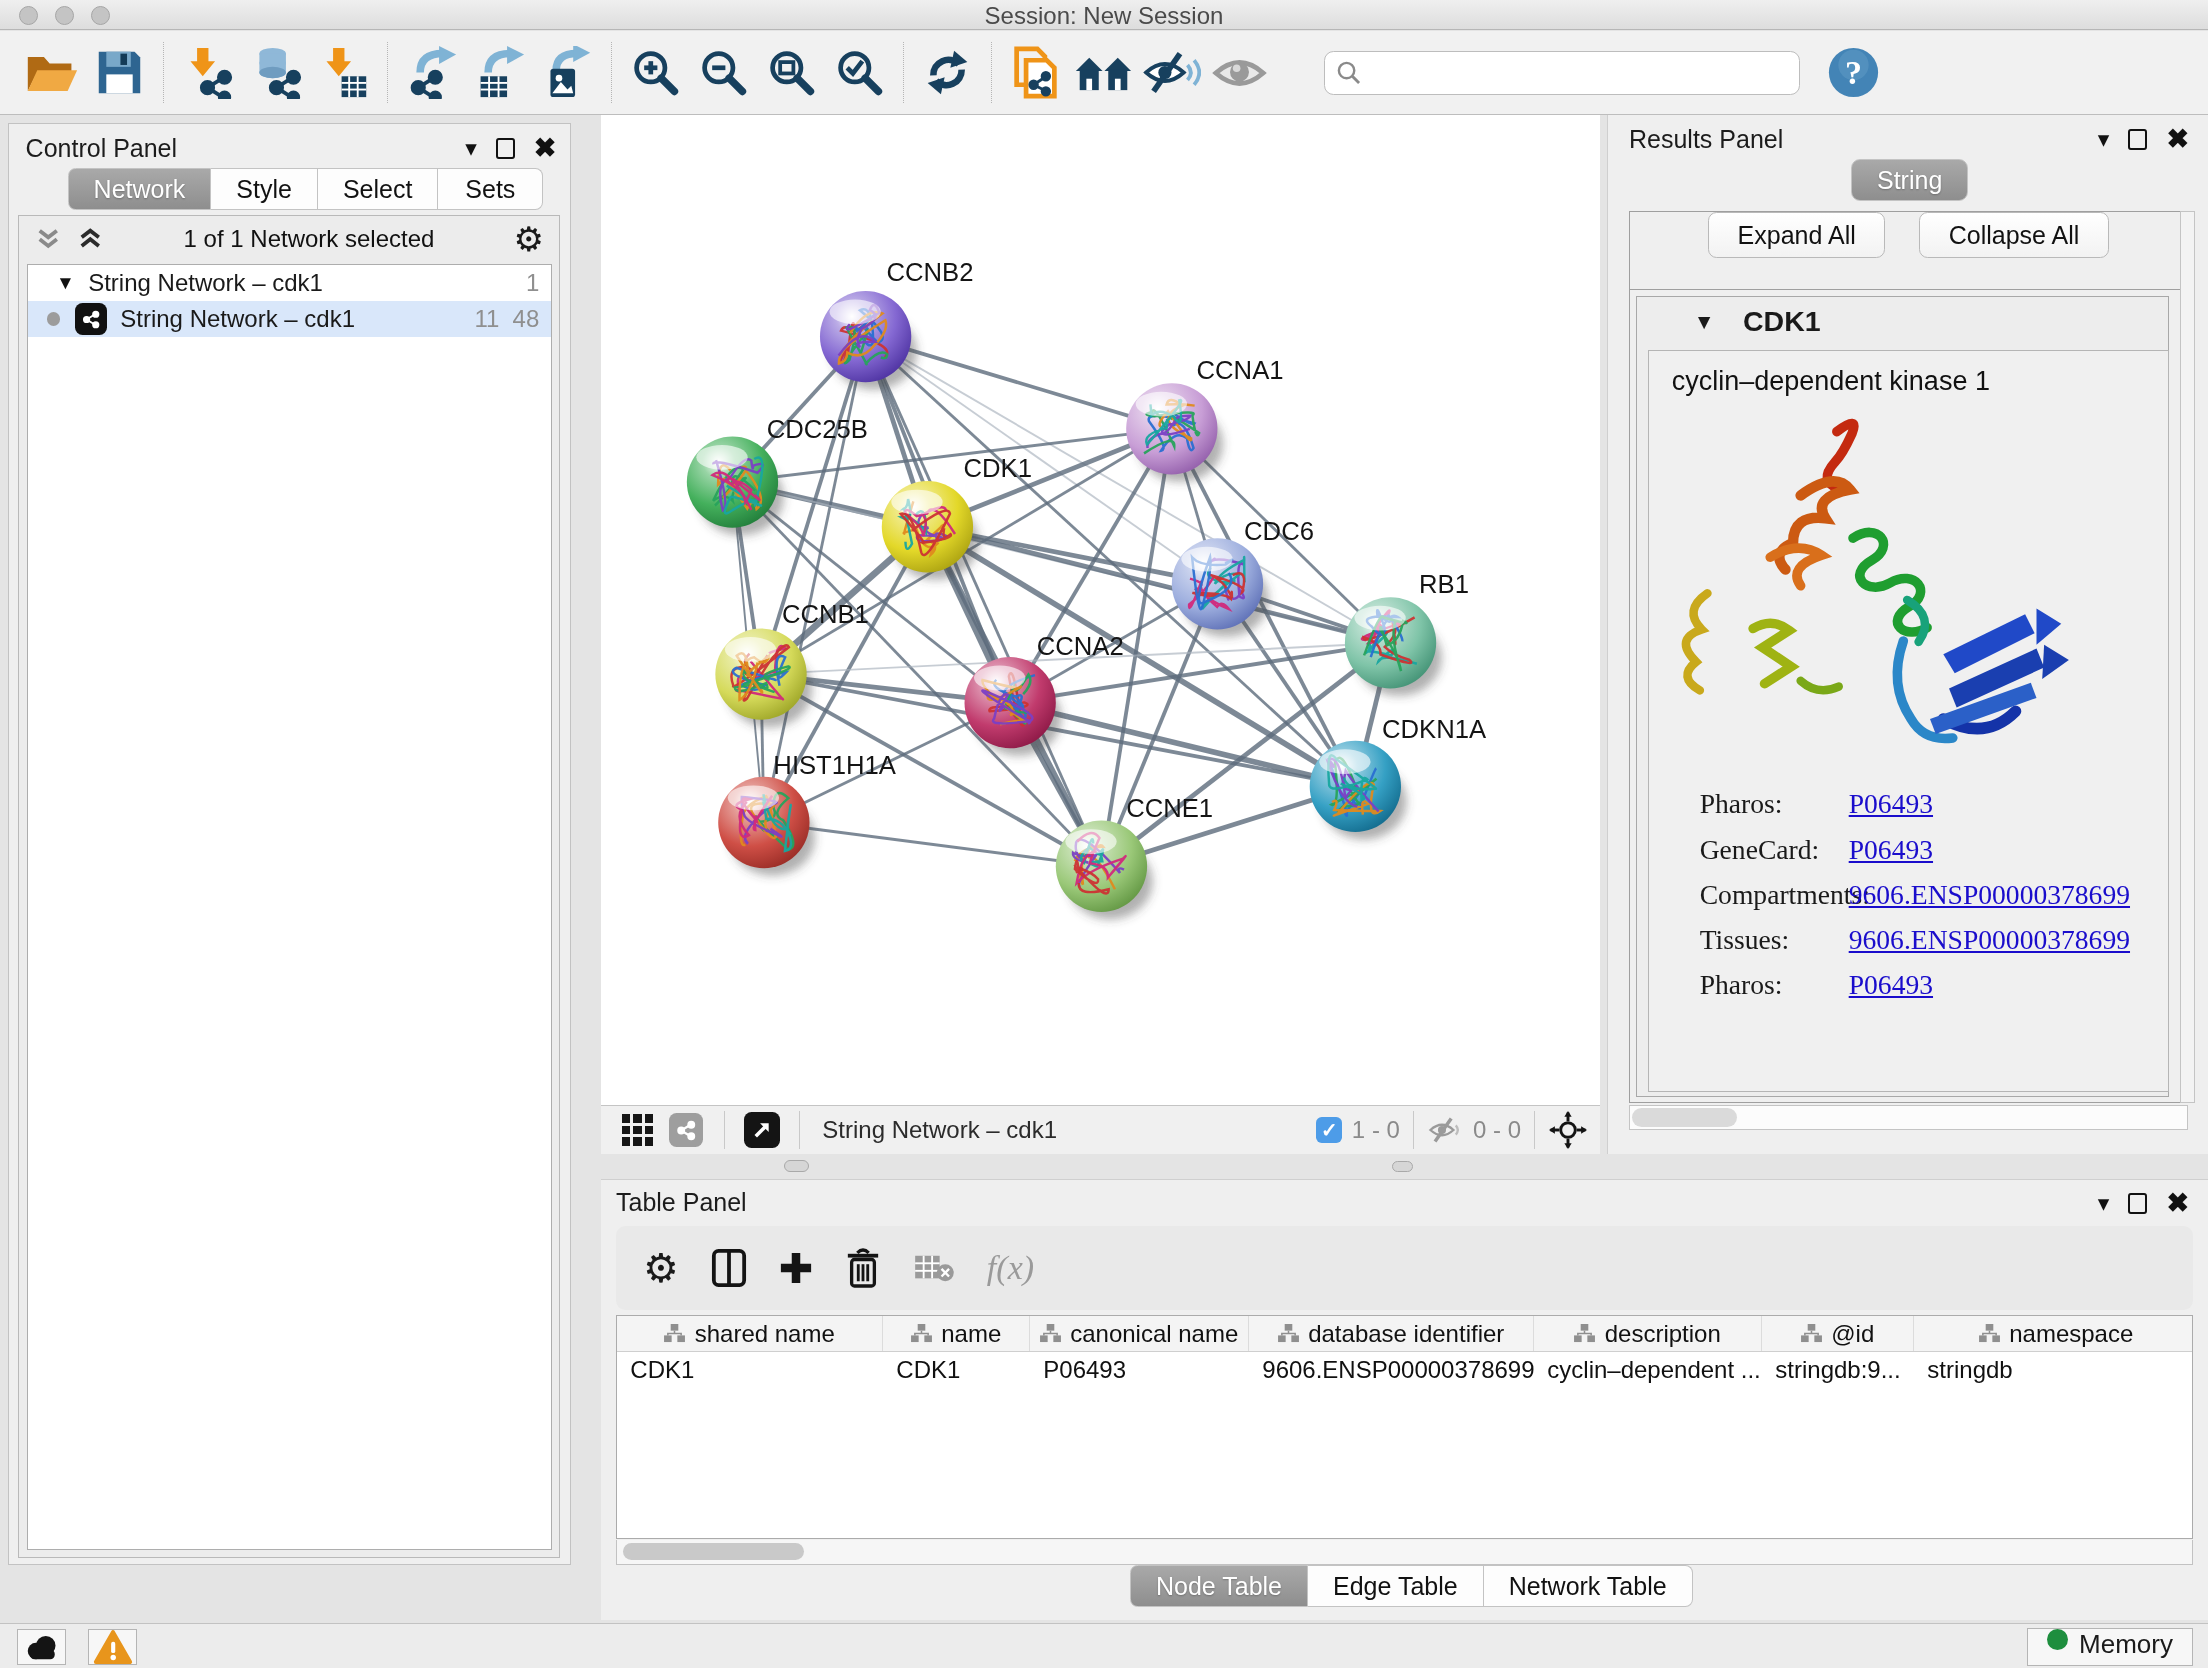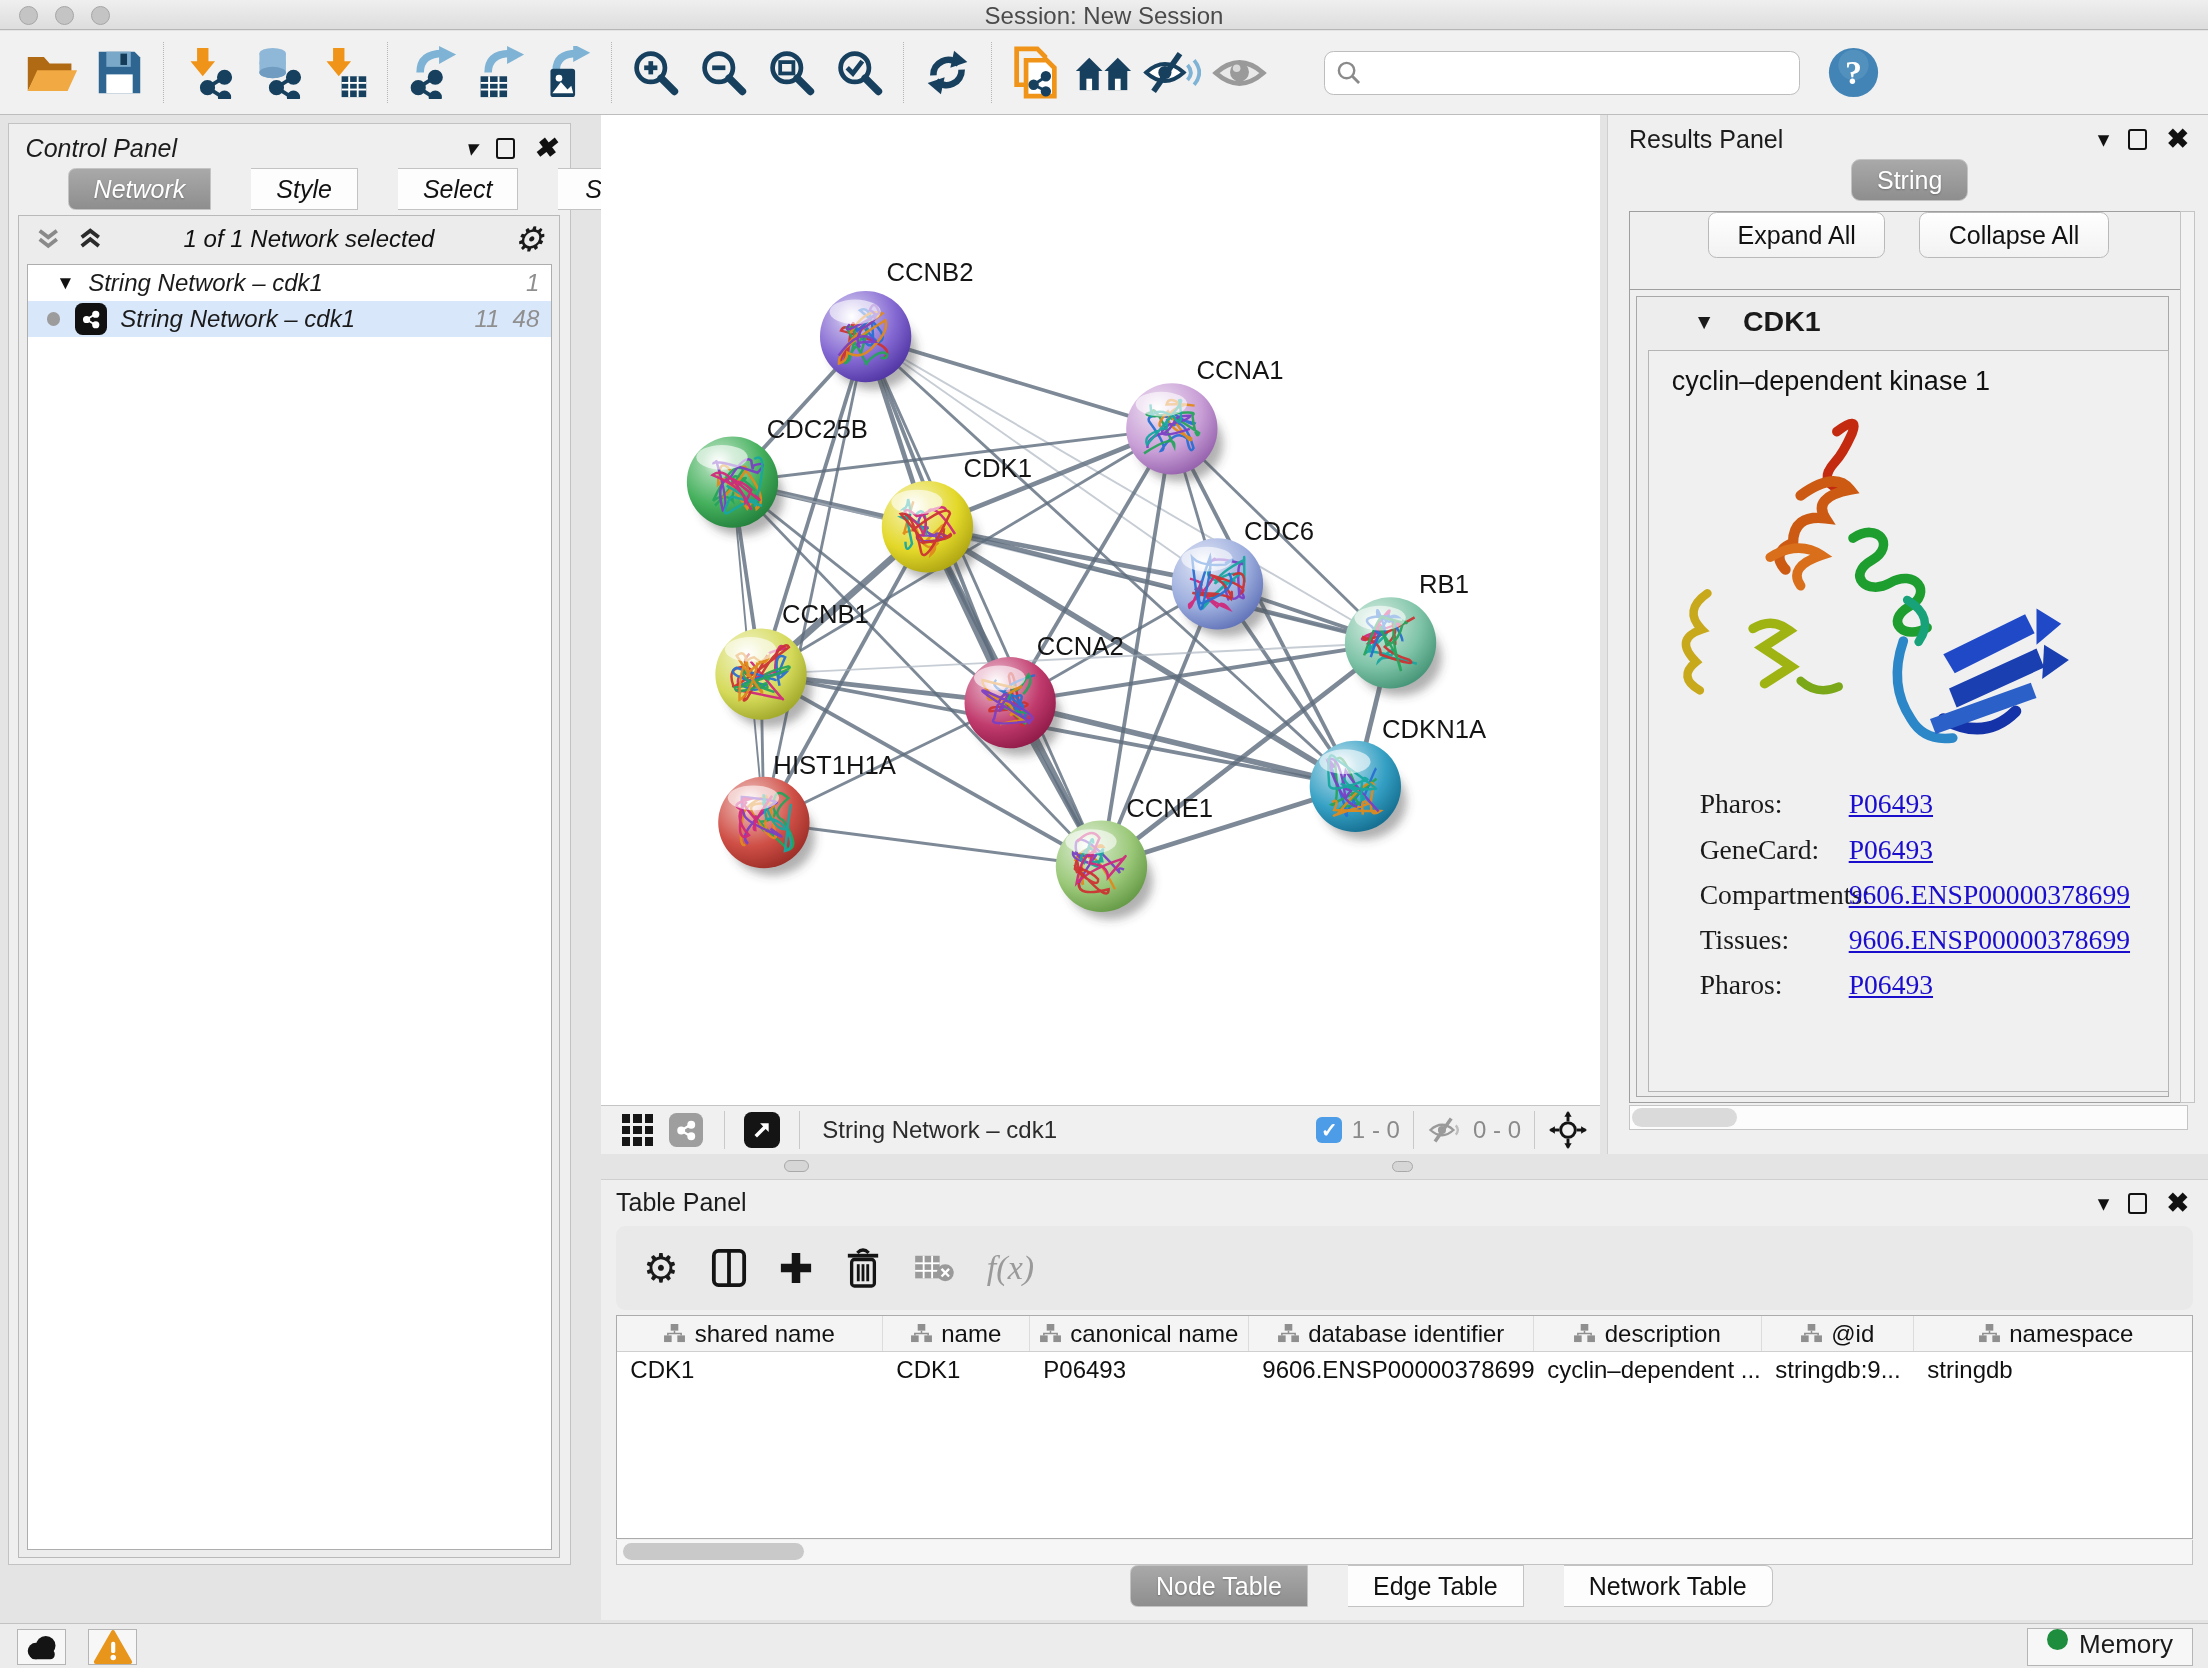--- a/index.html
+++ b/index.html
@@ -22,29 +22,29 @@
   .helpbtn{margin-left:27px;flex:0 0 auto;}
 
   
   .panel-title{font-size:25px;color:#1c1c1c;}
   .chrome{display:flex;align-items:center;gap:19px;}
   .chrome .dd{font-size:23px;color:#111;}
   .chrome .float{width:19px;height:21px;border:2.9px solid #111;border-radius:2.9px;}
   .chrome .close{font-size:27px;font-weight:bold;color:#111;line-height:1;}
 
   
-  .seg{display:flex;gap:40px;}
+  .seg{display:flex;}
   .seg .tab{min-width:105px;padding:5.7px 25px;font-size:25px;text-align:center;background:#fdfdfd;border:1px solid #c3c3c3;border-left:none;color:#111;}
   .seg .tab:first-child{border-left:1px solid #c3c3c3;border-radius:7.6px 0 0 7.6px;}
   .seg .tab:last-child{border-radius:0 7.6px 7.6px 0;}
   .seg .tab.active{background:linear-gradient(#a9a9a9,#8e8e8e);color:#fff;text-shadow:0 1px 1.9px rgba(0,0,0,.25);}
   .seg .tab.single{border-radius:9px;border-left:1px solid #c3c3c3;}
 
   
-  .control-panel{left:7.6px;top:123px;width:563px;height:1442px;background:#efefef;border:1px solid #c2c2c2;font-style:italic;}
+  .control-panel{left:7.6px;top:123px;width:563px;height:1442px;background:#efefef;border:1px solid #c2c2c2;}
   .cp-head{position:absolute;left:17px;top:9.5px;}
   .cp-chrome{position:absolute;right:13.3px;top:11.4px;}
   .cp-tabs{position:absolute;left:59px;top:44px;}
   .cp-box{position:absolute;left:9.5px;top:91px;width:542px;height:1343px;border:1px solid #b9b9b9;background:#ececec;}
   .cp-toolrow{position:absolute;left:0;top:0;width:100%;height:46px;display:flex;align-items:center;padding:0 15px;}
   .cp-status{flex:1;text-align:center;font-size:24px;color:#111;}
   .cp-list{position:absolute;left:7.6px;top:48px;width:525px;height:1286px;background:#ffffff;border:1px solid #adadad;}
   .tree-row{display:flex;align-items:center;height:36px;font-size:24px;padding:0 11.4px;}
   .tree-row .caret{font-size:19px;margin:0 13.3px 0 17px;color:#111;}
   .tree-row .cnt{color:#8f8f8f;margin-left:13.3px;}

